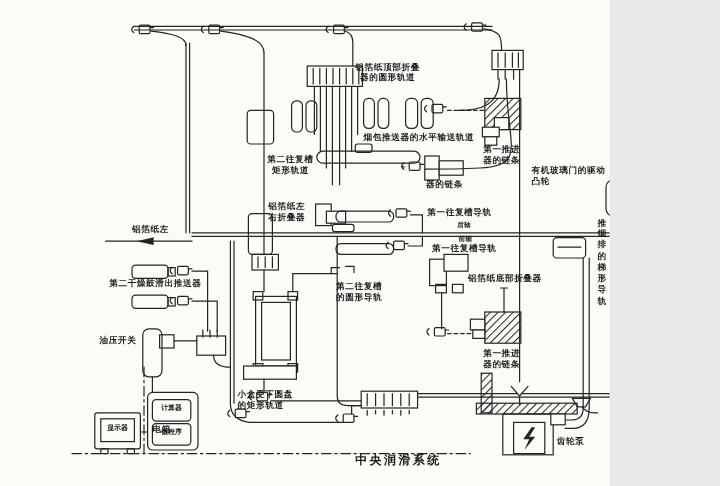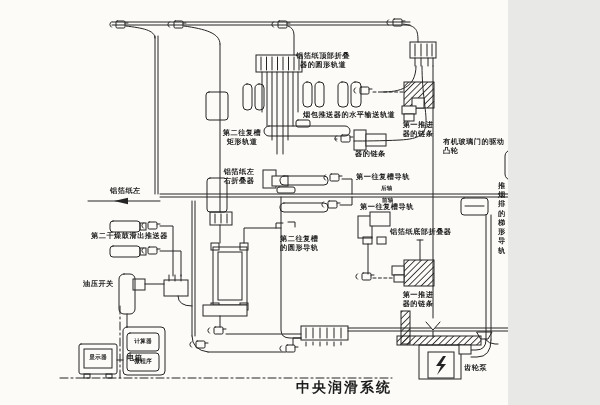--- a/index.html
+++ b/index.html
@@ -8,21 +8,21 @@
     font-family:Liberation Serif, serif;overflow:hidden;
   }
   .stage svg{position:absolute;left:0;top:0;}
   .lbl{
     position:absolute;color:#1c1c1c;font-weight:700;font-size:7.2px;
     line-height:1.28;letter-spacing:0.5px;white-space:pre-line;
   }
   .lbl.center{text-align:center;}
   .lbl.tiny{font-size:5.5px;letter-spacing:0.2px;font-weight:700;}
   .lbl.boxed{font-size:5.8px;letter-spacing:0;}
-  .lbl.title{font-size:14px;letter-spacing:2px;}
+  .lbl.title{font-size:10px;letter-spacing:2px;}
 </style>
 </head>
 <body>
 
 <div class="stage">
 
 <svg width="600" height="405" viewBox="0 0 600 405">
   <defs>
     <pattern id="hatch" patternUnits="userSpaceOnUse" width="4.5" height="4.5" patternTransform="rotate(45)">
       <line x1="0" y1="0" x2="0" y2="4.5" stroke="#242424" stroke-width="1.7"></line>
@@ -268,19 +268,21 @@
 <div class="lbl" style="left:498px;top:182px;">推烟排的梯形导轨</div>
 <div class="lbl" style="left:390px;top:228px;">铝箔纸底部折叠器</div>
 <div class="lbl" style="left:280px;top:235px;width:50px;">第二往复槽
 的圆形导轨</div>
 <div class="lbl" style="left:91px;top:232px;">第二干燥鼓滑出推送器</div>
 <div class="lbl" style="left:83px;top:280px;">油压开关</div>
 <div class="lbl" style="left:127px;top:315px;margin-top:39px;">电箱</div>
 <div class="lbl boxed center" style="left:127px;top:338px;width:32px;">计算器</div>
 <div class="lbl boxed center" style="left:127px;top:358px;width:32px;">微程序</div>
 <div class="lbl boxed center" style="left:83px;top:354px;width:30px;">显示器</div>
+<div class="lbl" style="left:198px;top:325px;width:56px;">小盒受下圆盘
+的矩形轨道</div>
 <div class="lbl center" style="left:402px;top:291px;width:32px;">第一推进
 器的链条</div>
 <div class="lbl" style="left:464px;top:364px;">齿轮泵</div>
 <div class="lbl title" style="left:296px;top:379px;">中央润滑系统</div>
 <div class="lbl" style="left:110px;top:187px;">铝箔纸左</div>
 
 </div>
 
 </body></html>

